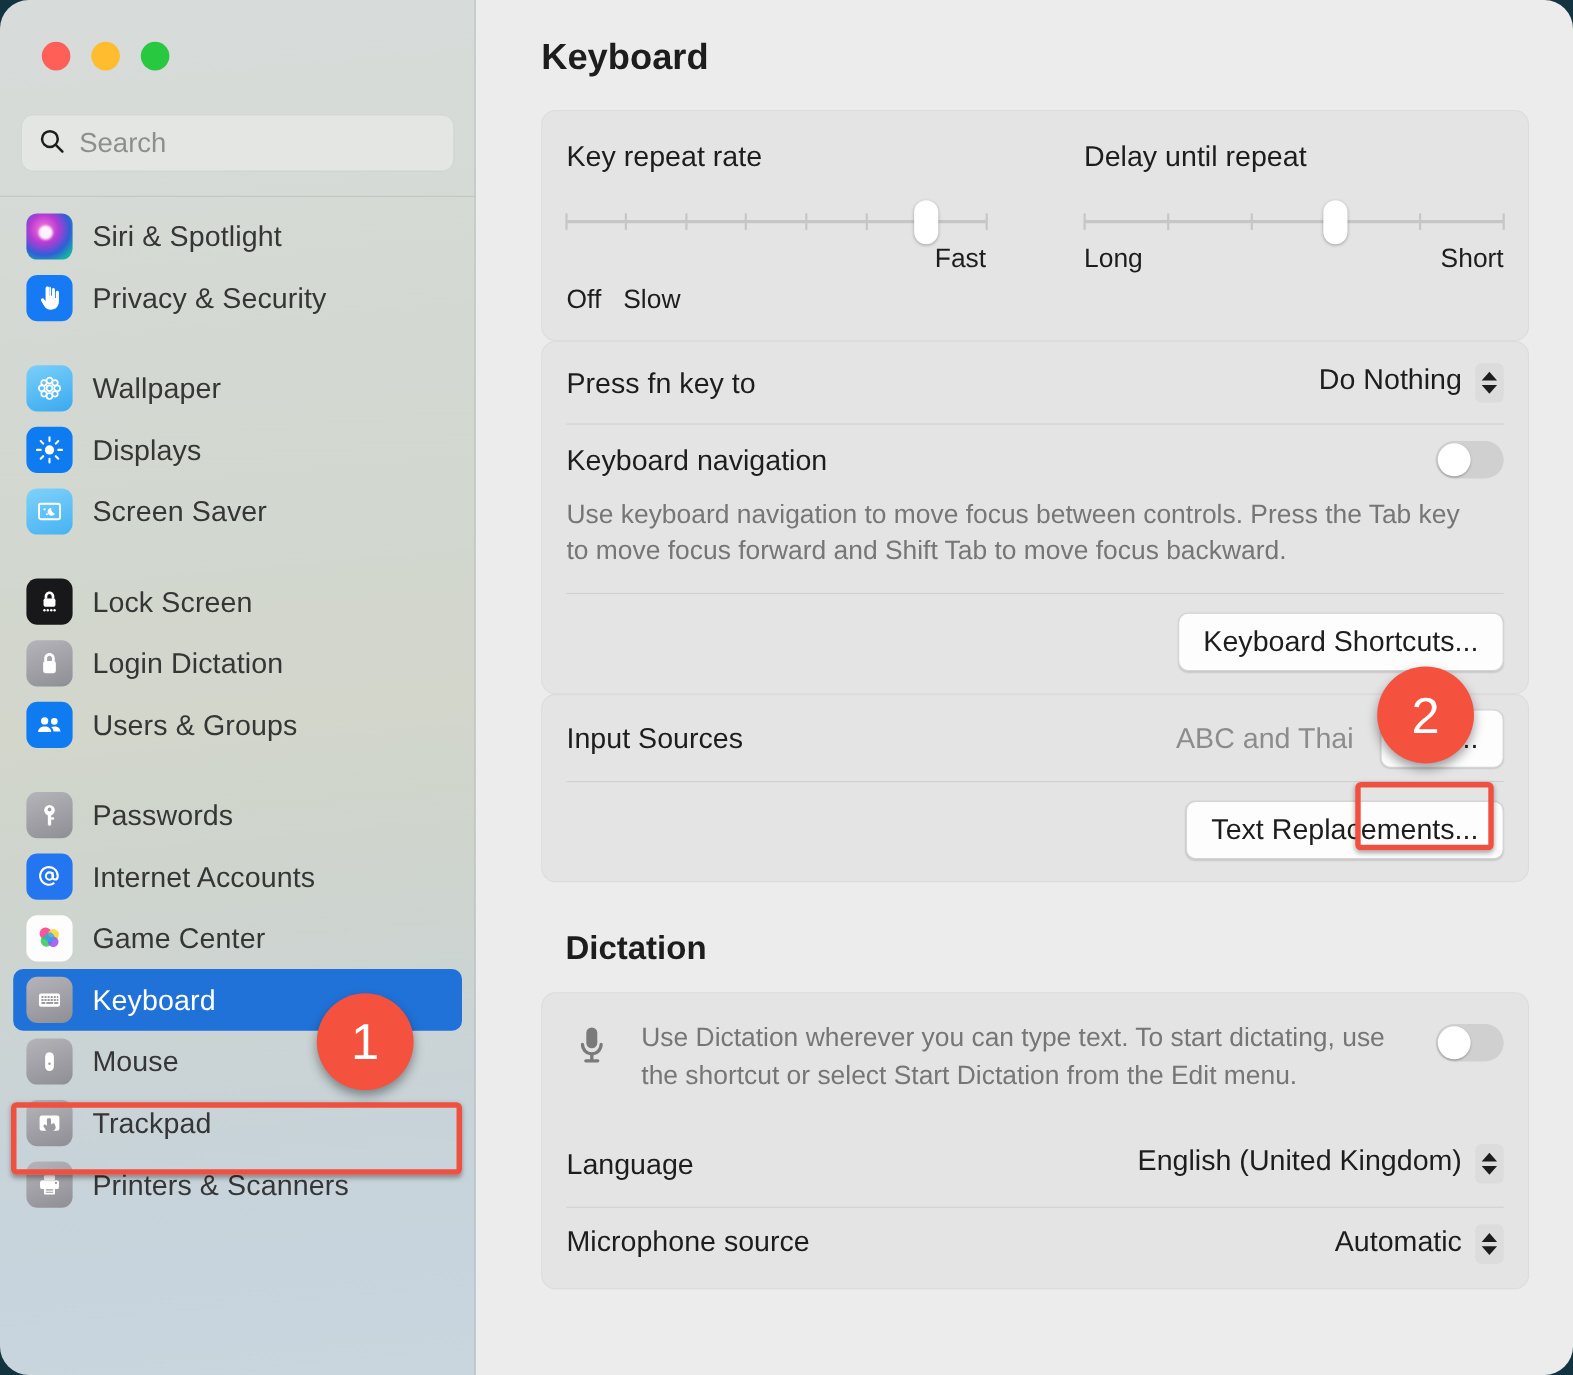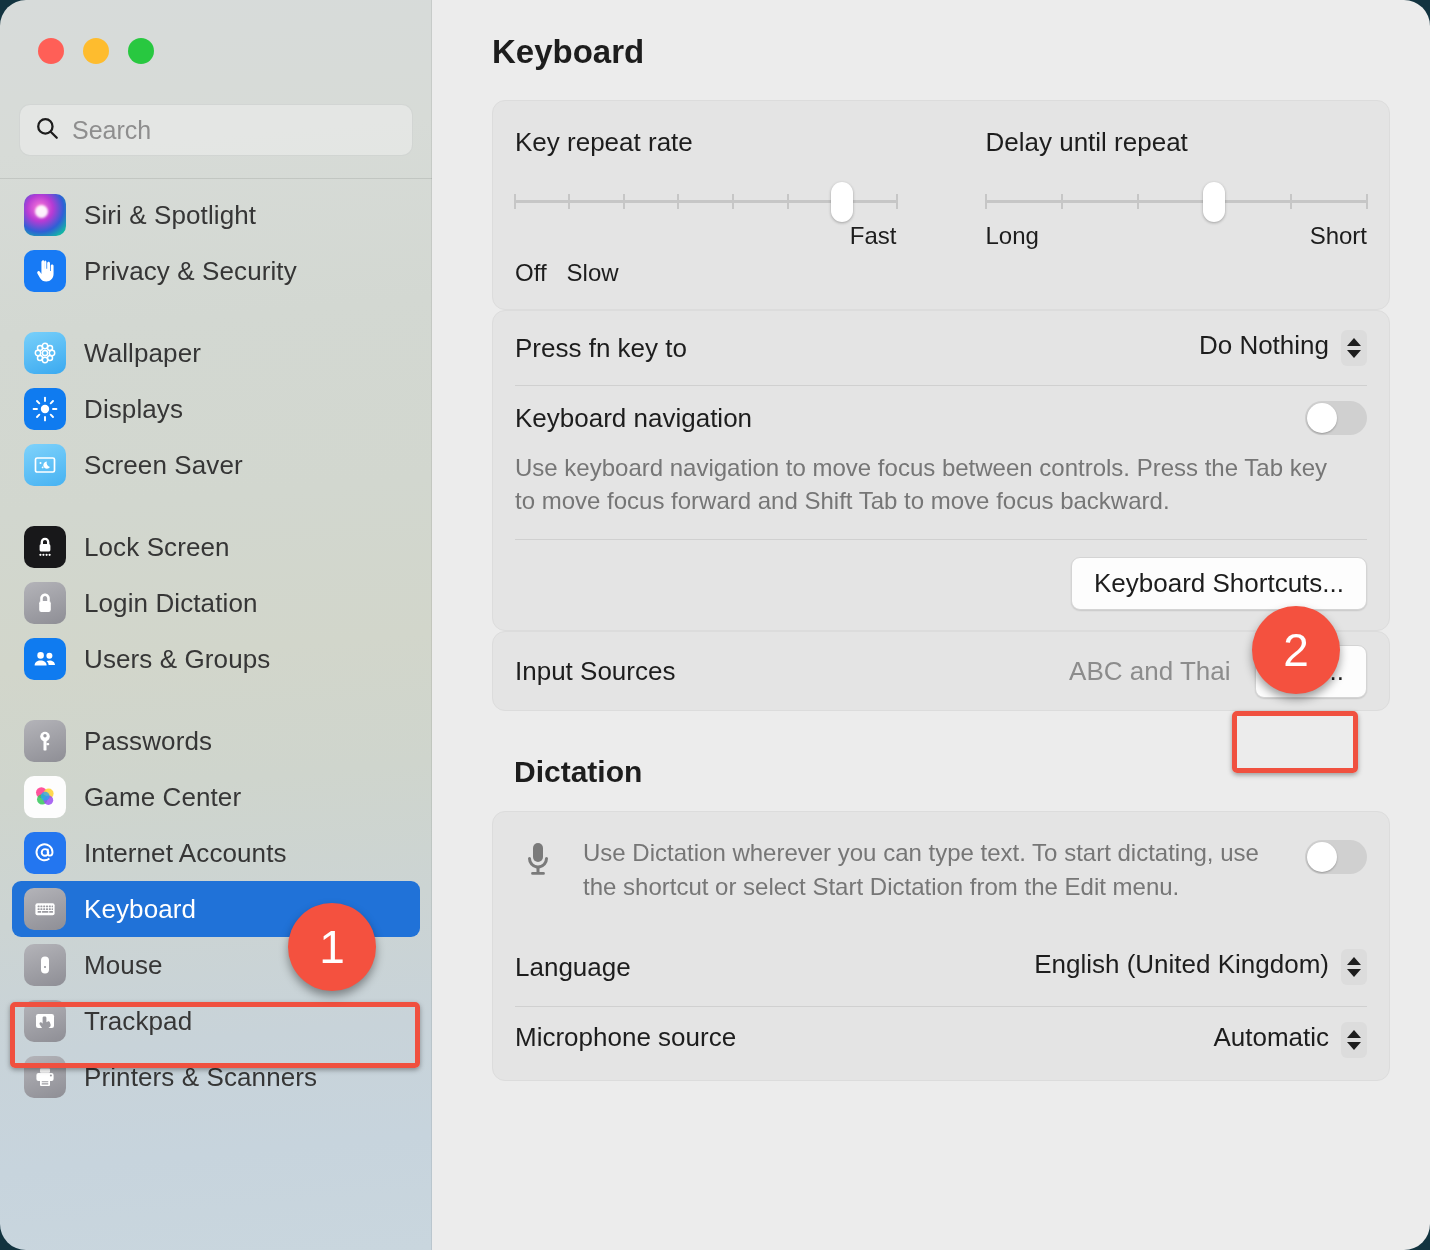--- a/index.html
+++ b/index.html
@@ -453,40 +453,40 @@
             <circle cx="15" cy="10.6" r="4.8"></circle>
             <circle cx="15" cy="9.8" r="1.7" fill="#9a9aa0"></circle>
             <rect x="13.5" y="13.6" width="3" height="11" rx="1.2"></rect>
             <rect x="16.4" y="17" width="2.8" height="2.2" rx="0.8"></rect>
           </svg>
         </span>
         <span class="label">Passwords</span>
       </div>
 
       <div class="navitem">
+        <span class="appicon" style="background:#2376f0;">
+          <svg width="30" height="30" viewBox="0 0 30 30" fill="none" stroke="#fff" stroke-width="1.9">
+            <path d="M19.4 20.6a8 8 0 1 1 3.1-6.3c0 2.1-1 3.3-2.5 3.3s-2.3-1.2-2.3-3.2v-3.7"></path>
+            <circle cx="15" cy="14.4" r="3.3"></circle>
+          </svg>
+        </span>
+        <span class="label">Internet Accounts</span>
+      </div>
+
+      <div class="navitem">
         <span class="appicon" style="background:#fdfdfd;">
           <svg width="30" height="30" viewBox="0 0 30 30">
             <circle cx="11.4" cy="10.6" r="5.4" fill="#ff3b8e" opacity=".88"></circle>
             <circle cx="18.6" cy="11.6" r="5" fill="#ffd43b" opacity=".9"></circle>
             <circle cx="12.2" cy="17.4" r="5.2" fill="#34c759" opacity=".85"></circle>
             <circle cx="18.4" cy="18.2" r="4.8" fill="#9b4df0" opacity=".85"></circle>
             <circle cx="15.2" cy="14.2" r="4.4" fill="#27a7f5" opacity=".75"></circle>
           </svg>
         </span>
         <span class="label">Game Center</span>
-      </div>
-
-      <div class="navitem">
-        <span class="appicon" style="background:#2376f0;">
-          <svg width="30" height="30" viewBox="0 0 30 30" fill="none" stroke="#fff" stroke-width="1.9">
-            <path d="M19.4 20.6a8 8 0 1 1 3.1-6.3c0 2.1-1 3.3-2.5 3.3s-2.3-1.2-2.3-3.2v-3.7"></path>
-            <circle cx="15" cy="14.4" r="3.3"></circle>
-          </svg>
-        </span>
-        <span class="label">Internet Accounts</span>
       </div>
 
       <div class="navitem selected">
         <span class="appicon" style="background:linear-gradient(160deg,#b4b4b9,#8e8e95);">
           <svg width="30" height="30" viewBox="0 0 30 30">
             <rect x="5.4" y="9.2" width="19.2" height="12" rx="2" fill="#fff"></rect>
             <g fill="#9a9aa0">
               <rect x="7.6" y="11.4" width="2" height="1.8" rx=".5"></rect>
                 <rect x="10.4" y="11.4" width="2" height="1.8" rx=".5"></rect>
               <rect x="13.2" y="11.4" width="2" height="1.8" rx=".5"></rect>
@@ -632,20 +632,23 @@
 
 
     <div class="card" style="position:relative;">
       <div class="row" style="min-height:78px;">
         <span class="rowlabel">Input Sources</span>
         <span style="display:flex;align-items:center;gap:24px;">
           <span class="rowvalue muted">ABC and Thai</span>
           <button class="btn">Edit...</button>
         </span>
       </div>
+      <div class="btn-row">
+        <button class="btn">Text Replacements...</button>
+      </div>
     </div>
 
     <div class="section-title">Dictation</div>
 
     <div class="card">
 
       <div class="dict-row">
         <span class="mic-cell">
           <svg width="34" height="40" viewBox="0 0 34 40" fill="#7a7a7a">
             <rect x="12" y="3" width="10" height="19" rx="5"></rect>

